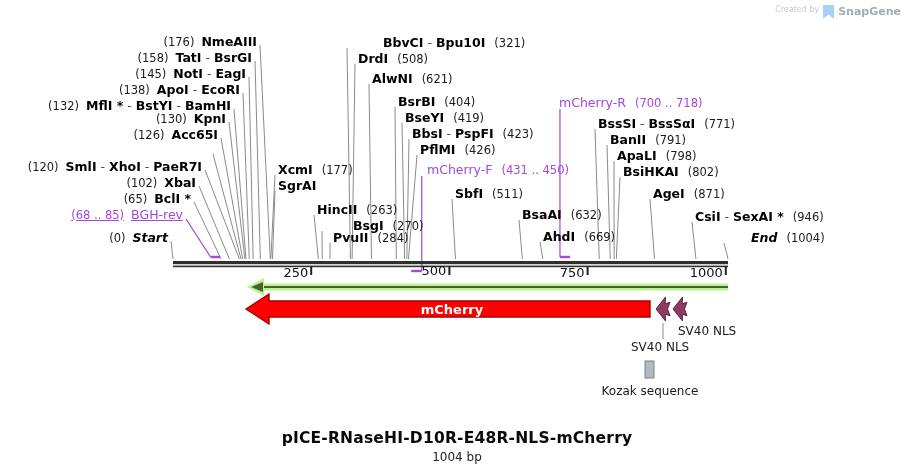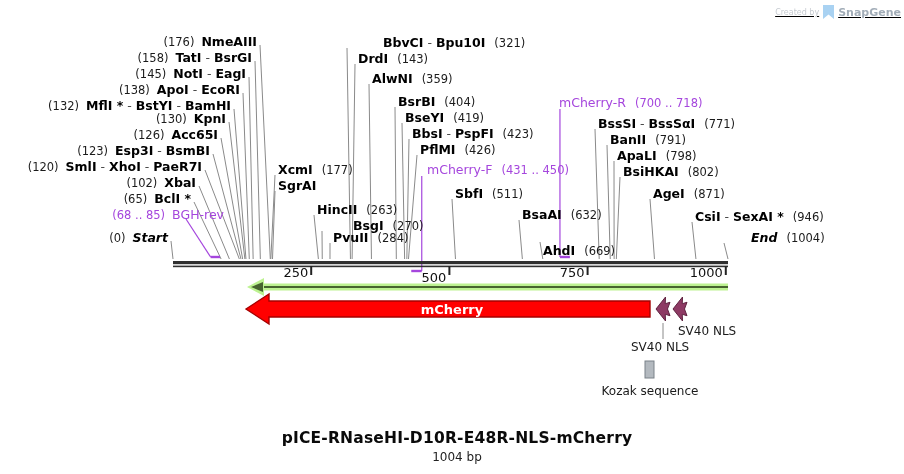--- a/index.html
+++ b/index.html
@@ -16,21 +16,21 @@
   .site-label.primer{color:#a546dd;}
   .site-label.primer .name{font-weight:400;}
   .site-label.primer .pos{color:#a546dd;}
   .site-label.terminus .name{font-style:italic;}
   .tick-label{position:absolute;font-size:13px;line-height:13px;color:#101010;white-space:nowrap;}
   .feature-label{position:absolute;font-size:12px;line-height:13px;color:#1a1a1a;white-space:nowrap;}
   .arrow-caption{position:absolute;font-weight:700;font-size:13px;color:#ffffff;transform:translateX(-50%);}
   .title-block{position:absolute;left:5px;top:429px;width:904px;text-align:center;}
   .map-title{font-weight:700;font-size:15.5px;color:#0a0a0a;letter-spacing:0.2px;}
   .map-subtitle{font-size:12px;color:#222;margin-top:3px;}
-  .watermark{position:absolute;top:5px;right:3px;display:flex;align-items:center;gap:4px;text-decoration:underline;}
+  .watermark{position:absolute;top:5px;right:3px;display:flex;align-items:flex-start;gap:4px;}
   .wm-created{font-size:8px;color:#c6cbd1;}
   .wm-brand{font-size:11px;font-weight:600;color:#a2adb8;}
 </style>
 </head>
 <body>
 
 <div class="canvas">
   <svg class="map" width="904" height="474">
       <line x1="260" y1="45" x2="270.29083665338646" y2="259" stroke="#8a8a8a" stroke-width="1"></line>
       <line x1="255" y1="61" x2="260.3406374501992" y2="259" stroke="#8a8a8a" stroke-width="1"></line>
@@ -84,52 +84,51 @@
       <polygon points="251,287 263,282 263,292" fill="#47642f"></polygon>
       <polygon points="246,309 269,294 269,301 650,301 650,317 269,317 269,324" fill="#ff0000" stroke="#a50000" stroke-width="1.4"></polygon>
       <polygon points="656,309 665.52,297 665.24,303.72 670,302.28 667.48,309 670,315.72 665.24,314.28 665.52,321" fill="#8e3a64" stroke="#5f2340" stroke-width="1"></polygon>
       <polygon points="673,309 682.52,297 682.24,303.72 687,302.28 684.48,309 687,315.72 682.24,314.28 682.52,321" fill="#8e3a64" stroke="#5f2340" stroke-width="1"></polygon>
       <line x1="663" y1="323" x2="663" y2="339" stroke="#8a8a8a" stroke-width="1"></line>
       <rect x="645" y="361" width="9" height="17" fill="#b3b9bf" stroke="#7a8289" stroke-width="1"></rect>
     </svg>
 
   <div class="labels">
       <div class="tick-label" style="right: 595.803px; top: 266px;">250</div>
-      <div class="tick-label" style="right: 457.606px; top: 271px;">500</div>
+      <div class="tick-label" style="right: 457.606px; top: 264px;">500</div>
       <div class="tick-label" style="right: 319.408px; top: 266px;">750</div>
       <div class="tick-label" style="right: 181.211px; top: 266px;">1000</div>
       <div class="site-label enzyme" style="right: 647px; top: 35px;"><span class="pos first">(176)</span><span class="name">NmeAIII</span></div>
       <div class="site-label enzyme" style="right: 652px; top: 51px;"><span class="pos first">(158)</span><span class="name">TatI<span class="dash"> - </span>BsrGI</span></div>
       <div class="site-label enzyme" style="right: 658px; top: 67px;"><span class="pos first">(145)</span><span class="name">NotI<span class="dash"> - </span>EagI</span></div>
       <div class="site-label enzyme" style="right: 664px; top: 83px; text-align: center;"><span class="pos first">(138)</span><span class="name">ApoI<span class="dash"> - </span>EcoRI</span></div>
       <div class="site-label enzyme" style="right: 673px; top: 99px;"><span class="pos first">(132)</span><span class="name">MflI *<span class="dash"> - </span>BstYI<span class="dash"> - </span>BamHI</span></div>
       <div class="site-label enzyme" style="right: 678px; top: 112px;"><span class="pos first">(130)</span><span class="name">KpnI</span></div>
       <div class="site-label enzyme" style="right: 686px; top: 128px;"><span class="pos first">(126)</span><span class="name">Acc65I</span></div>
-      <div class="site-label enzyme" style="right: 694px; top: 144px;"><span class="pos first">(123)</span><span class="name">Esp3I<span class="dash"> - </span>BsmBI</span></div>
       <div class="site-label enzyme" style="right: 702px; top: 160px;"><span class="pos first">(120)</span><span class="name">SmlI<span class="dash"> - </span>XhoI<span class="dash"> - </span>PaeR7I</span></div>
       <div class="site-label enzyme" style="right: 708px; top: 176px;"><span class="pos first">(102)</span><span class="name">XbaI</span></div>
       <div class="site-label enzyme" style="right: 713px; top: 192px;"><span class="pos first">(65)</span><span class="name">BclI *</span></div>
-      <div class="site-label primer" style="right: 680px; top: 208px;"><span class="pos first">(68 .. 85)</span><span class="name">BGH-rev</span></div>
+      <div class="site-label primer" style="right: 721px; top: 208px; text-decoration: underline;"><span class="pos first">(68 .. 85)</span><span class="name">BGH-rev</span></div>
       <div class="site-label terminus" style="right: 736px; top: 231px;"><span class="pos first">(0)</span><span class="name">Start</span></div>
       <div class="site-label enzyme" style="left: 278px; top: 163px;"><span class="name">XcmI</span><span class="pos last">(177)</span></div>
       <div class="site-label enzyme" style="left: 278px; top: 179px;"><span class="name">SgrAI</span></div>
       <div class="site-label enzyme" style="left: 317px; top: 203px;"><span class="name">HincII</span><span class="pos last">(263)</span></div>
       <div class="site-label enzyme" style="left: 325px; top: 219px; margin-left: 28px;"><span class="name">BsgI</span><span class="pos last">(270)</span></div>
       <div class="site-label enzyme" style="left: 333px; top: 231px; text-align: right;"><span class="name">PvuII</span><span class="pos last">(284)</span></div>
       <div class="site-label enzyme" style="left: 350px; top: 36px; margin-left: 33px;"><span class="name">BbvCI<span class="dash"> - </span>Bpu10I</span><span class="pos last">(321)</span></div>
-      <div class="site-label enzyme" style="left: 358px; top: 52px;"><span class="name">DrdI</span><span class="pos last">(143)</span></div>
-      <div class="site-label enzyme" style="left: 372px; top: 72px;"><span class="name">AlwNI</span><span class="pos last">(359)</span></div>
+      <div class="site-label enzyme" style="left: 358px; top: 52px;"><span class="name">DrdI</span><span class="pos last">(508)</span></div>
+      <div class="site-label enzyme" style="left: 372px; top: 72px;"><span class="name">AlwNI</span><span class="pos last">(621)</span></div>
       <div class="site-label enzyme" style="left: 398px; top: 95px;"><span class="name">BsrBI</span><span class="pos last">(404)</span></div>
       <div class="site-label enzyme" style="left: 405px; top: 111px;"><span class="name">BseYI</span><span class="pos last">(419)</span></div>
       <div class="site-label enzyme" style="left: 412px; top: 127px;"><span class="name">BbsI<span class="dash"> - </span>PspFI</span><span class="pos last">(423)</span></div>
       <div class="site-label enzyme" style="left: 420px; top: 143px;"><span class="name">PflMI</span><span class="pos last">(426)</span></div>
       <div class="site-label primer" style="left: 427px; top: 163px;"><span class="name">mCherry-F</span><span class="pos last">(431 .. 450)</span></div>
       <div class="site-label enzyme" style="left: 455px; top: 187px;"><span class="name">SbfI</span><span class="pos last">(511)</span></div>
       <div class="site-label enzyme" style="left: 522px; top: 208px;"><span class="name">BsaAI</span><span class="pos last">(632)</span></div>
-      <div class="site-label enzyme" style="left: 543px; top: 244px;"><span class="name">AhdI</span><span class="pos last">(669)</span></div>
+      <div class="site-label enzyme" style="left: 543px; top: 230px;"><span class="name">AhdI</span><span class="pos last">(669)</span></div>
       <div class="site-label primer" style="left: 559px; top: 96px;"><span class="name">mCherry-R</span><span class="pos last">(700 .. 718)</span></div>
       <div class="site-label enzyme" style="left: 598px; top: 117px;"><span class="name">BssSI<span class="dash"> - </span>BssSαI</span><span class="pos last">(771)</span></div>
       <div class="site-label enzyme" style="left: 610px; top: 133px;"><span class="name">BanII</span><span class="pos last">(791)</span></div>
       <div class="site-label enzyme" style="left: 617px; top: 149px;"><span class="name">ApaLI</span><span class="pos last">(798)</span></div>
       <div class="site-label enzyme" style="left: 623px; top: 165px;"><span class="name">BsiHKAI</span><span class="pos last">(802)</span></div>
       <div class="site-label enzyme" style="left: 653px; top: 187px;"><span class="name">AgeI</span><span class="pos last">(871)</span></div>
       <div class="site-label enzyme" style="left: 695px; top: 210px;"><span class="name">CsiI<span class="dash"> - </span>SexAI *</span><span class="pos last">(946)</span></div>
       <div class="site-label terminus" style="left: 727px; top: 231px; margin-left: 24px;"><span class="name">End</span><span class="pos last">(1004)</span></div>
       <div class="arrow-caption" style="left: 452px; top: 302px;">mCherry</div>
       <div class="feature-label" style="left: 678px; top: 325px;">SV40 NLS</div>

